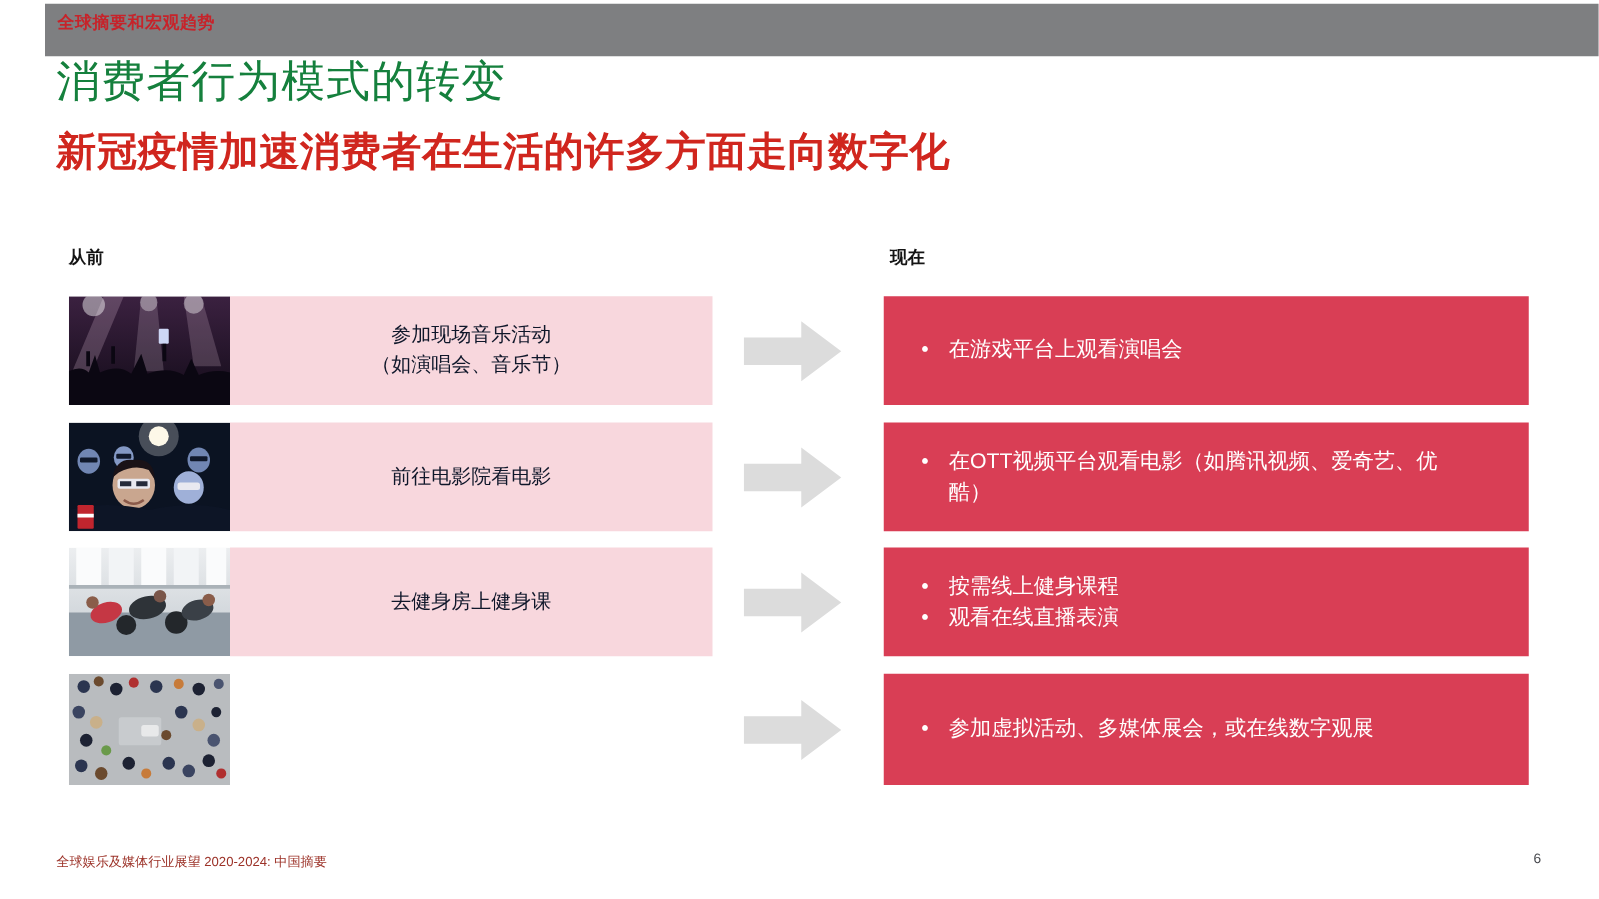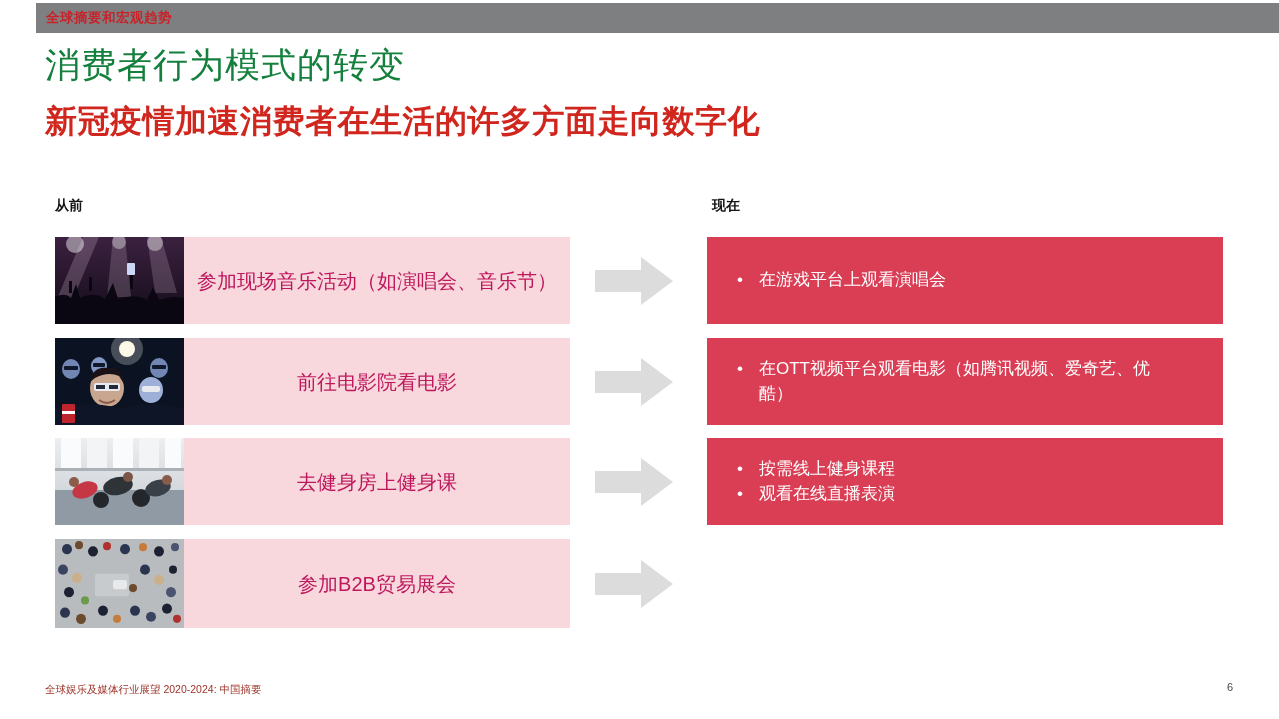--- a/index.html
+++ b/index.html
@@ -1,20 +1,20 @@
 <!DOCTYPE html>
 <html><head>
 <meta charset="utf-8">
 <style>
   * { margin:0; padding:0; box-sizing:border-box; }
   html,body { width:1279px; height:719px; background:#ffffff; overflow:hidden;
               font-family:"Liberation Sans", sans-serif; position:relative; }
 
   
-  .topbar { position:absolute; left:36px; top:3px; right:0; height:30px; background:#7E7F81; }
+  .topbar { position:absolute; left:36px; top:3px; right:0; height:42px; background:#7E7F81; }
   .topbar-label { position:absolute; left:10px; top:0; line-height:30px;
                   color:#C7232A; font-weight:bold; font-size:13.5px; letter-spacing:.5px; }
 
   
   .title    { position:absolute; left:45px; top:42px; font-size:35px; font-weight:400;
               color:#15803d; letter-spacing:1px; }
   .subtitle { position:absolute; left:45px; top:100px; font-size:32px; font-weight:bold;
               color:#D0261E; letter-spacing:.5px; }
 
   
@@ -23,23 +23,23 @@
   .col-now    { left:712px; }
 
   
   .row { position:absolute; left:55px; width:1168px; height:87px; }
   .r0 { top:237px; } .r1 { top:338px; } .r2 { top:438px; } .r3 { top:539px; height:89px; }
 
   .row-img { position:absolute; left:0; top:0; width:129px; height:100%; overflow:hidden; }
   .row-img svg { display:block; width:100%; height:100%; }
 
   .pink-box { position:absolute; left:129px; top:0; width:386px; height:100%;
-              background:#F8D7DD; display:flex; flex-direction:row;
+              background:#F8D7DD; display:flex; flex-direction:column;
               align-items:center; justify-content:center;
-              color:#be185d; font-size:20px; line-height:1.5; text-align:center; }
+              color:#0f172a; font-size:16px; line-height:1.5; text-align:center; }
 
   .arrow { position:absolute; left:540px; top:50%; transform:translateY(-50%);
            width:80px; height:60px; }
 
   .red-box { position:absolute; left:652px; top:0; width:516px; height:100%;
              background:#D93E55; color:#ffffff; display:flex; align-items:center; }
   .red-box ul { list-style:none; padding-left:30px; padding-right:44px; width:100%; }
   .red-box li { font-size:17px; line-height:1.45; position:relative; padding-left:22px; }
   .red-box li::before { content:"\2022"; position:absolute; left:0; top:0; }
 
@@ -202,22 +202,24 @@
         <circle cx="96" cy="76" r="5" fill="#3a4460"></circle>
       <circle cx="112" cy="68" r="5" fill="#1d2233"></circle>
         <circle cx="122" cy="78" r="4" fill="#b03030"></circle>
       <circle cx="90" cy="30" r="5" fill="#2b3550"></circle>
         <circle cx="104" cy="40" r="5" fill="#c9b08a"></circle>
       <circle cx="118" cy="30" r="4" fill="#1d2233"></circle>
         <circle cx="116" cy="52" r="5" fill="#4a5470"></circle>
       <circle cx="78" cy="48" r="4" fill="#6b4a2e"></circle>
     </svg>
   </div>
-  <div class="pink-box">
-    <span>参加B2B贸易展会</span>
-  </div>
-  <svg class="arrow" viewBox="0 0 80 60">
-    <polygon points="0,19 46,19 46,6 78,30 46,54 46,41 0,41" fill="#DCDCDC"></polygon>
-  </svg>
+  <svg class="arrow" viewBox="0 0 80 60">
+    <polygon points="0,19 46,19 46,6 78,30 46,54 46,41 0,41" fill="#DCDCDC"></polygon>
+  </svg>
+  <div class="red-box">
+    <ul>
+      <li>参加虚拟活动、多媒体展会，或在线数字观展</li>
+    </ul>
+  </div>
 </div>
 
 <div class="footer-left">全球娱乐及媒体行业展望 2020-2024: 中国摘要</div>
 <div class="page-number">6</div>
 
 </body></html>

